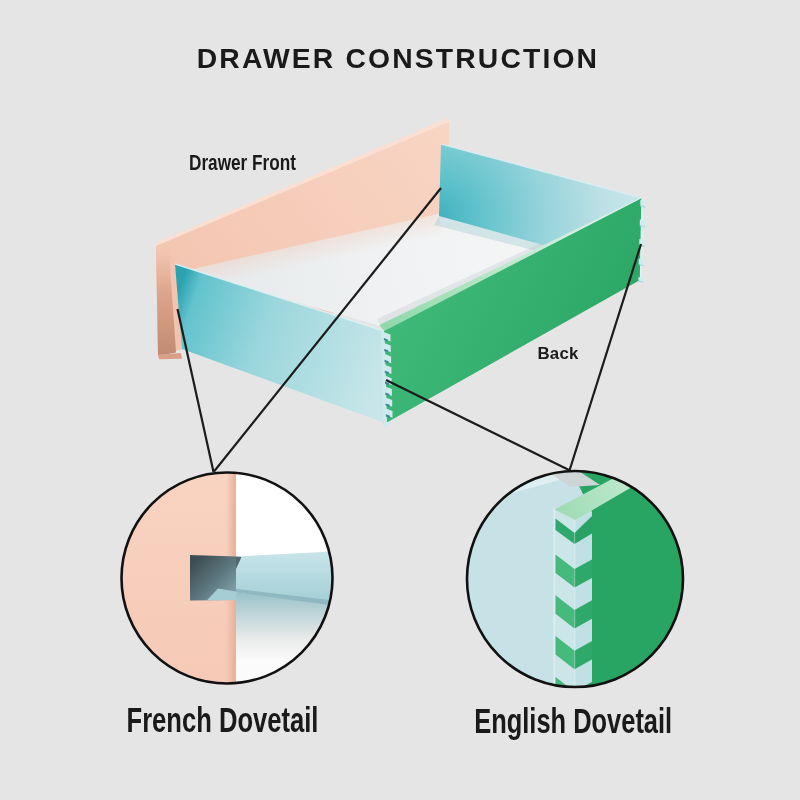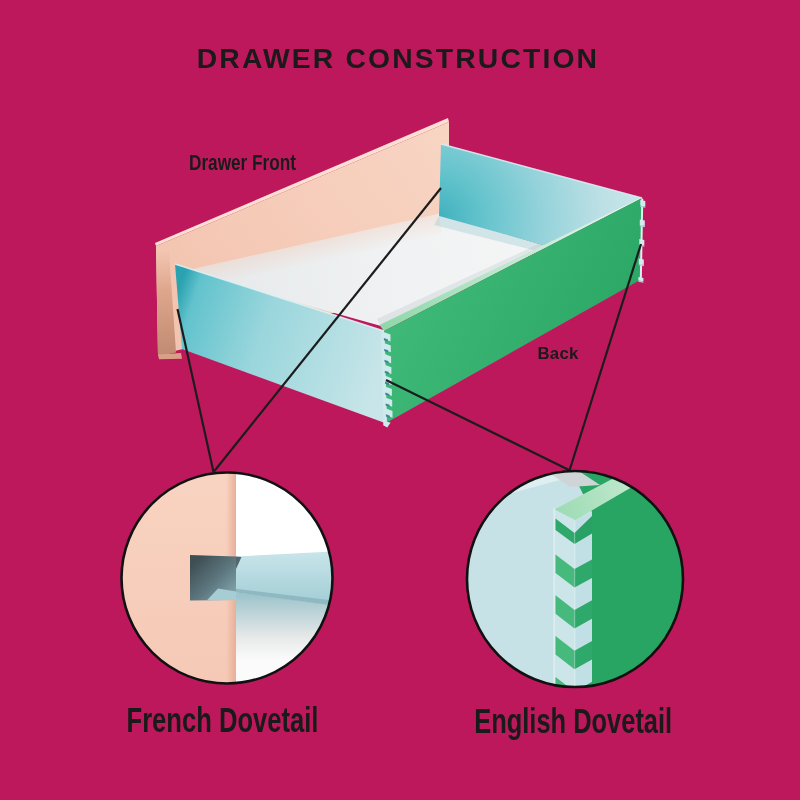--- a/index.html
+++ b/index.html
@@ -1,16 +1,16 @@
 <!DOCTYPE html>
 <html><head>
 <meta charset="utf-8">
 <style>
   html,body{margin:0;padding:0;background:#ffffff;}
-  #stage{position:relative;width:800px;height:800px;background:#be185d;overflow:hidden;}
+  #stage{position:relative;width:800px;height:800px;background:#e5e5e5;overflow:hidden;}
   svg{display:block;}
   text{font-family:"Liberation Sans", sans-serif;font-weight:bold;fill:#1a1a1a;}
 </style>
 </head>
 <body>
 <div id="stage">
 <svg width="800" height="800" viewBox="0 0 800 800">
 <defs>
   <linearGradient id="gPinkFace" gradientUnits="userSpaceOnUse" x1="170" y1="340" x2="440" y2="130">
     <stop offset="0" stop-color="#F2C3AE"></stop>

